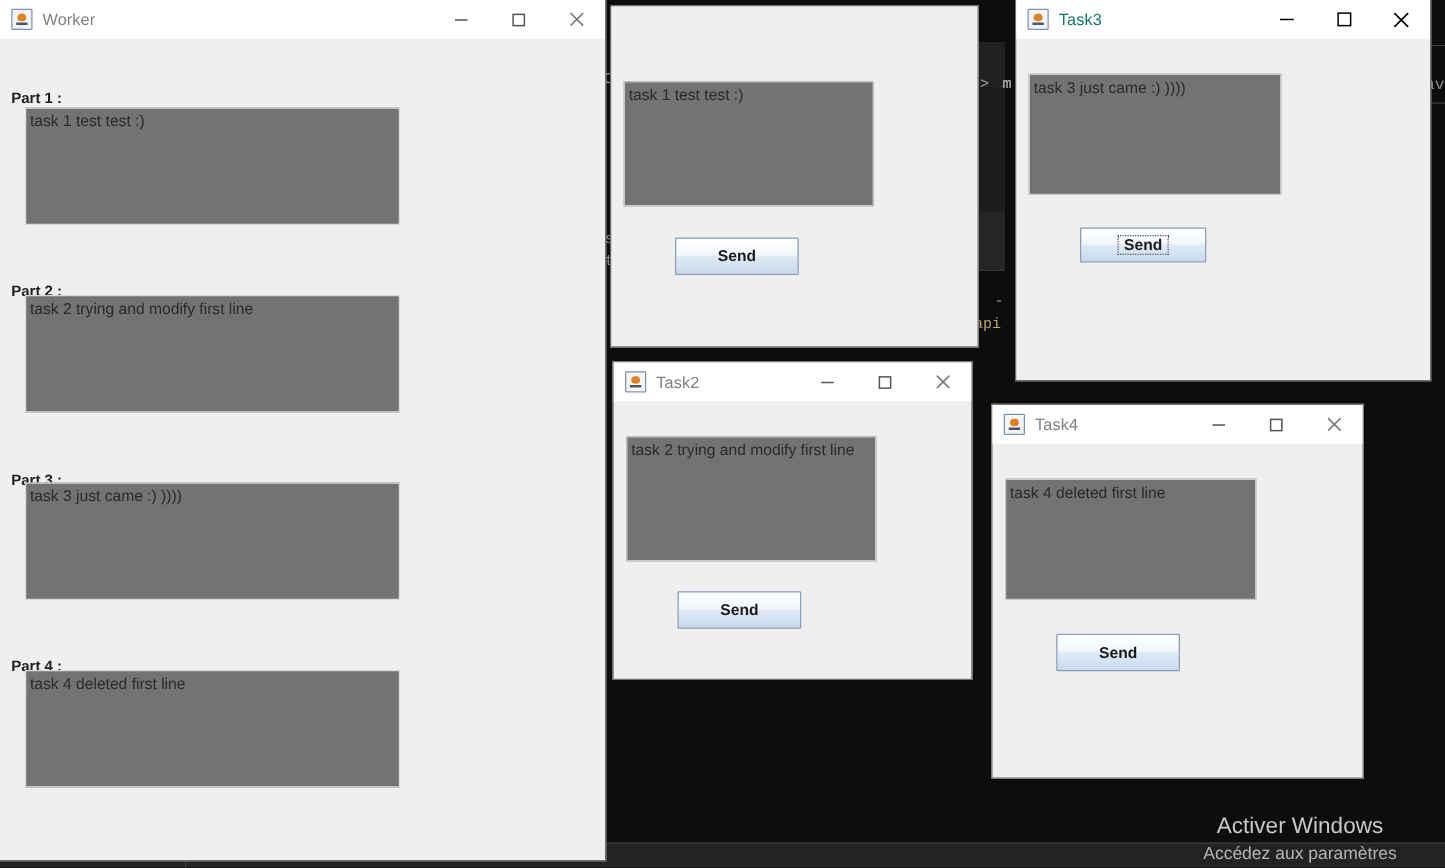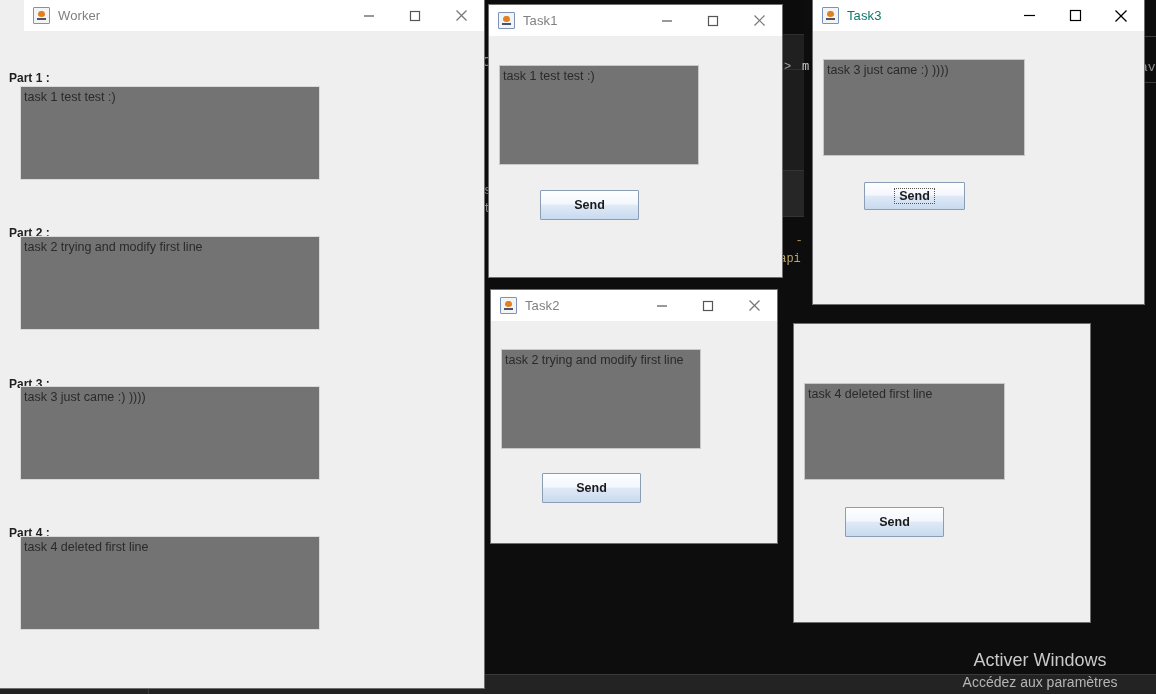--- a/index.html
+++ b/index.html
@@ -79,21 +79,21 @@
 
   <div class="taskbar"></div>
   <div class="taskbar-div" style="left:148px;"></div>
 </div>
 
 <div class="wm" style="left:930px;top:648px;width:220px;">
   <div class="l1">Activer Windows</div>
   <div class="l2">Accédez aux paramètres</div>
 </div>
 
-<div class="win" id="worker-window" style="left:0;top:0;width:485px;height:689px;border-left:none;border-top:none;padding-left:24px;">
+<div class="win" id="worker-window" style="left:0;top:0;width:485px;height:689px;border-left:none;border-top:none;">
   <div class="titlebar">
     <span class="javaicon"></span>
     <span class="ttl">Worker</span>
     <span class="wbtns">
       <span class="wbtn">
         <svg width="12" height="12" viewBox="0 0 12 12">
             <line x1="1" y1="6" x2="11" y2="6" stroke="#555" stroke-width="1.2"></line>
           </svg>
       </span>
       <span class="wbtn">
@@ -119,42 +119,20 @@
 
     <div class="lbl" style="left:9px;top:346px;">Part 3 :</div>
     <div class="jtext noborder" style="left:20px;top:355px;width:300px;height:94px;">task 3 just came :) ))))</div>
 
     <div class="lbl" style="left:9px;top:495px;">Part 4 :</div>
     <div class="jtext noborder" style="left:20px;top:505px;width:300px;height:94px;">task 4 deleted first line</div>
   </div>
 </div>
 
 <div class="win" id="task1-window" style="left:488px;top:4px;width:295px;height:274px;">
-  <div class="titlebar">
-    <span class="javaicon"></span>
-    <span class="ttl">Task1</span>
-    <span class="wbtns">
-      <span class="wbtn">
-        <svg width="12" height="12" viewBox="0 0 12 12">
-            <line x1="1" y1="6" x2="11" y2="6" stroke="#555" stroke-width="1.2"></line>
-          </svg>
-        </span>
-      <span class="wbtn">
-        <svg width="12" height="12" viewBox="0 0 12 12">
-            <rect x="1.5" y="1.5" width="9" height="9" fill="none" stroke="#555" stroke-width="1.2"></rect>
-          </svg>
-        </span>
-      <span class="wbtn">
-        <svg width="13" height="13" viewBox="0 0 13 13">
-            <line x1="1.5" y1="1.5" x2="11.5" y2="11.5" stroke="#777" stroke-width="1.2"></line>
-            <line x1="11.5" y1="1.5" x2="1.5" y2="11.5" stroke="#777" stroke-width="1.2"></line>
-          </svg>
-        </span>
-    </span>
-  </div>
   <div class="win-body" style="position:absolute;left:0;top:31px;width:293px;height:241px;">
     <div class="jtext" style="left:10px;top:29px;width:200px;height:100px;">task 1 test test :)</div>
     <div class="jbtn" style="left:51px;top:154px;width:99px;height:30px;">
       <span class="focus">Send</span>
     </div>
   </div>
 </div>
 
 <div class="win" id="task2-window" style="left:490px;top:289px;width:288px;height:255px;">
   <div class="titlebar">
@@ -212,19 +190,41 @@
   </div>
   <div class="win-body" style="position:absolute;left:0;top:31px;width:331px;height:272px;">
     <div class="jtext" style="left:10px;top:28px;width:202px;height:97px;">task 3 just came :) ))))</div>
     <div class="jbtn focused" style="left:51px;top:151px;width:101px;height:28px;">
       <span class="focus">Send</span>
     </div>
   </div>
 </div>
 
 <div class="win" id="task4-window" style="left:793px;top:323px;width:298px;height:300px;">
+  <div class="titlebar">
+    <span class="javaicon"></span>
+    <span class="ttl">Task4</span>
+    <span class="wbtns">
+      <span class="wbtn">
+        <svg width="12" height="12" viewBox="0 0 12 12">
+            <line x1="1" y1="6" x2="11" y2="6" stroke="#555" stroke-width="1.2"></line>
+          </svg>
+        </span>
+      <span class="wbtn">
+        <svg width="12" height="12" viewBox="0 0 12 12">
+            <rect x="1.5" y="1.5" width="9" height="9" fill="none" stroke="#555" stroke-width="1.2"></rect>
+          </svg>
+        </span>
+      <span class="wbtn">
+        <svg width="13" height="13" viewBox="0 0 13 13">
+            <line x1="1.5" y1="1.5" x2="11.5" y2="11.5" stroke="#777" stroke-width="1.2"></line>
+            <line x1="11.5" y1="1.5" x2="1.5" y2="11.5" stroke="#777" stroke-width="1.2"></line>
+          </svg>
+        </span>
+    </span>
+  </div>
   <div class="win-body" style="position:absolute;left:0;top:31px;width:296px;height:267px;">
     <div class="jtext" style="left:10px;top:28px;width:201px;height:97px;">task 4 deleted first line</div>
     <div class="jbtn" style="left:51px;top:152px;width:99px;height:30px;">
       <span class="focus">Send</span>
     </div>
   </div>
 </div>
 
 </body></html>

